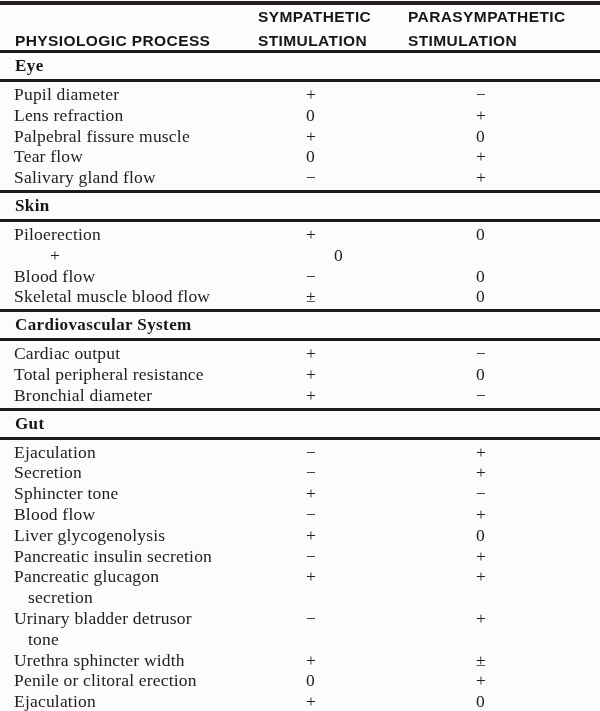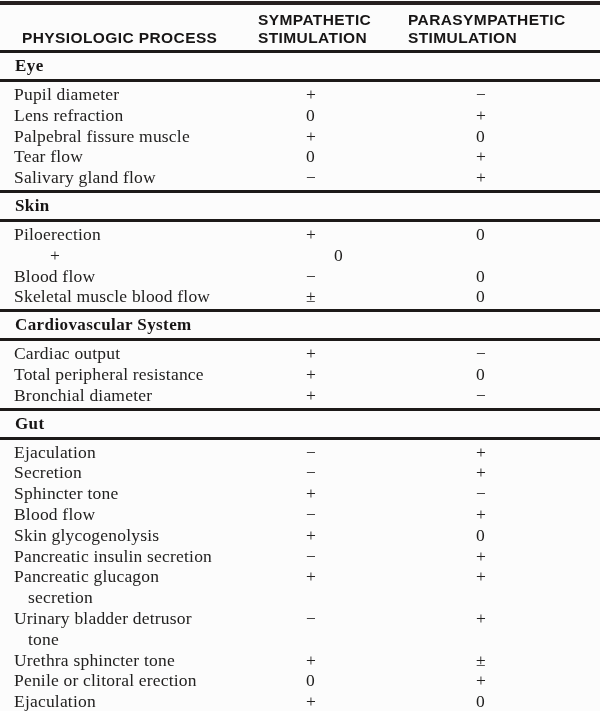--- a/index.html
+++ b/index.html
@@ -33,25 +33,25 @@
     grid-template-columns: 256px 142px 1fr;
     align-items: end;
     height: 42px;
     padding-bottom: 3px;
     box-sizing: content-box;
   }
   .hcell {
     font-family: "Liberation Sans", sans-serif;
     font-weight: bold;
     font-size: 15.5px;
-    line-height: 18px;
+    line-height: 24px;
     letter-spacing: 0.4px;
     color: #171515;
   }
-  .hcell.c1 { padding-left: 6px; margin-left: 16px; }
+  .hcell.c1 { padding-left: 15px; }
   .hcell.c2 { padding-left: 2px; padding-right: 24px; }
   .hcell.c3 { padding-left: 10px; padding-right: 30px; }
   
   .section-title {
     font-family: Liberation Serif, serif;
     font-weight: bold;
     font-size: 17px;
     letter-spacing: 0.4px;
     color: #171515;
     line-height: 26px;
@@ -183,41 +183,41 @@
           <div class="cell process indent"><span>Sphincter tone</span></div>
           <div class="cell symp">+</div>
           <div class="cell para">−</div>
         </div>
         <div class="row">
           <div class="cell process indent"><span>Blood flow</span></div>
           <div class="cell symp">−</div>
           <div class="cell para">+</div>
         </div>
         <div class="row">
-          <div class="cell process"><span>Skin glycogenolysis</span></div>
+          <div class="cell process"><span>Liver glycogenolysis</span></div>
           <div class="cell symp">+</div>
           <div class="cell para">0</div>
         </div>
         <div class="row">
           <div class="cell process"><span>Pancreatic insulin secretion</span></div>
           <div class="cell symp">−</div>
           <div class="cell para">+</div>
         </div>
         <div class="row">
           <div class="cell process"><span>Pancreatic glucagon</span><span class="cont">secretion</span></div>
           <div class="cell symp">+</div>
           <div class="cell para">+</div>
         </div>
         <div class="row">
           <div class="cell process"><span>Urinary bladder detrusor</span><span class="cont">tone</span></div>
           <div class="cell symp">−</div>
           <div class="cell para">+</div>
         </div>
         <div class="row">
-          <div class="cell process"><span>Urethra sphincter tone</span></div>
+          <div class="cell process"><span>Urethra sphincter width</span></div>
           <div class="cell symp">+</div>
           <div class="cell para">±</div>
         </div>
         <div class="row">
           <div class="cell process"><span>Penile or clitoral erection</span></div>
           <div class="cell symp">0</div>
           <div class="cell para">+</div>
         </div>
         <div class="row">
           <div class="cell process"><span>Ejaculation</span></div>

